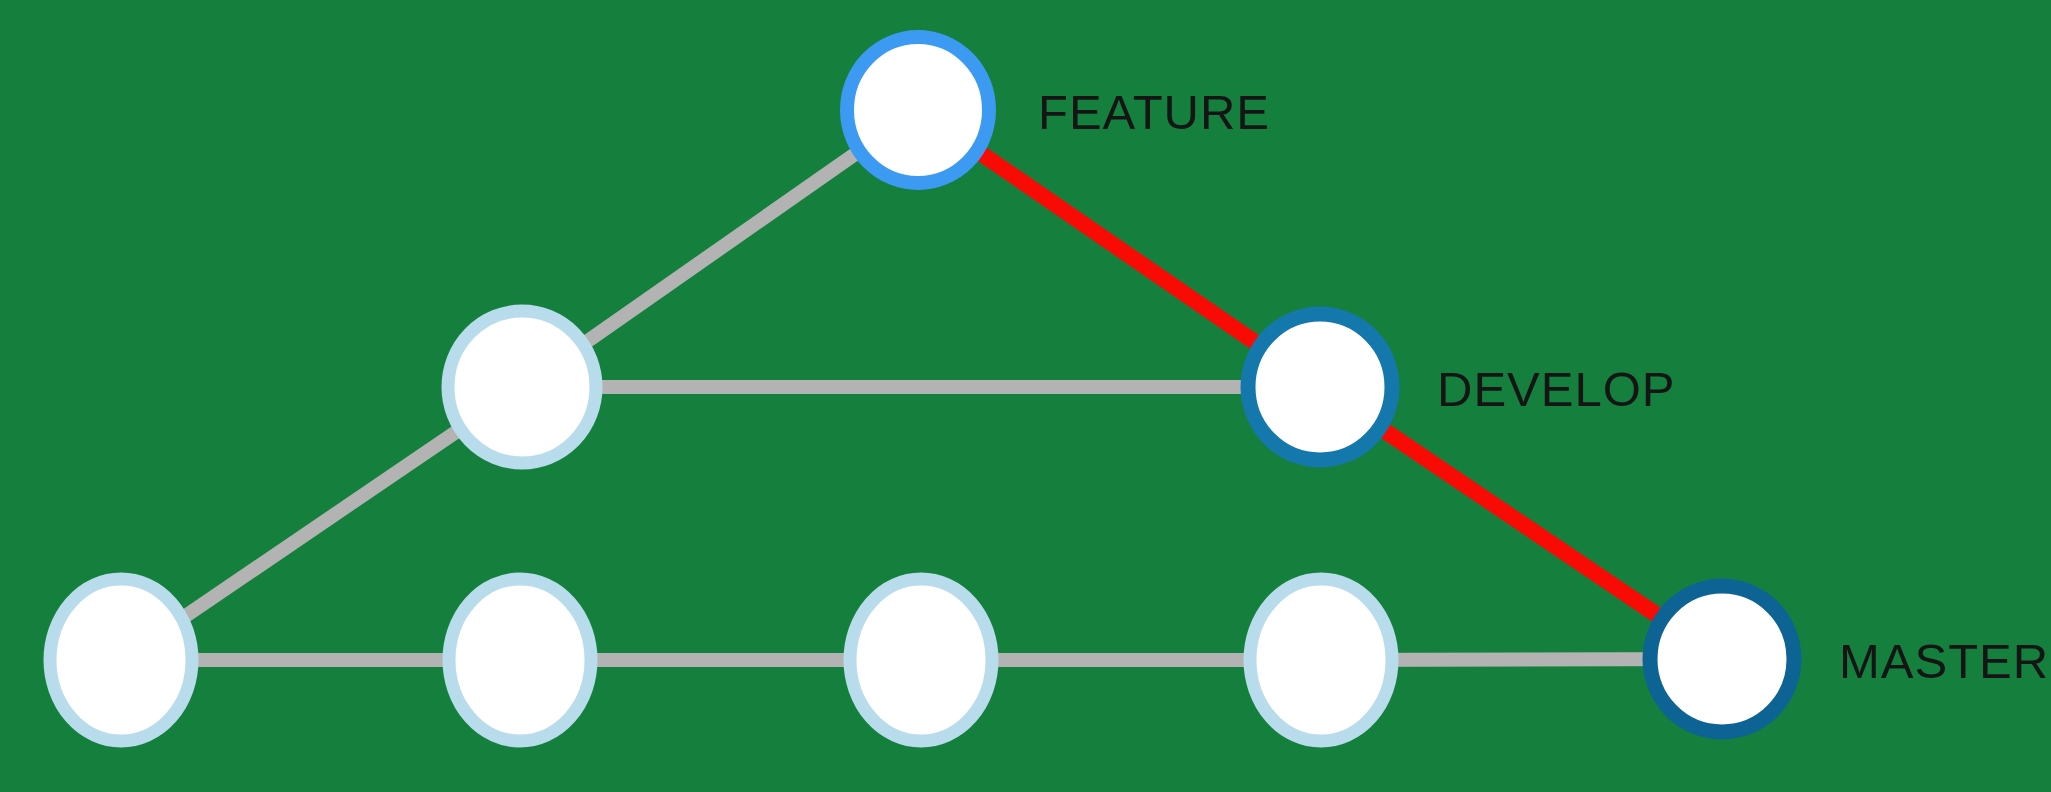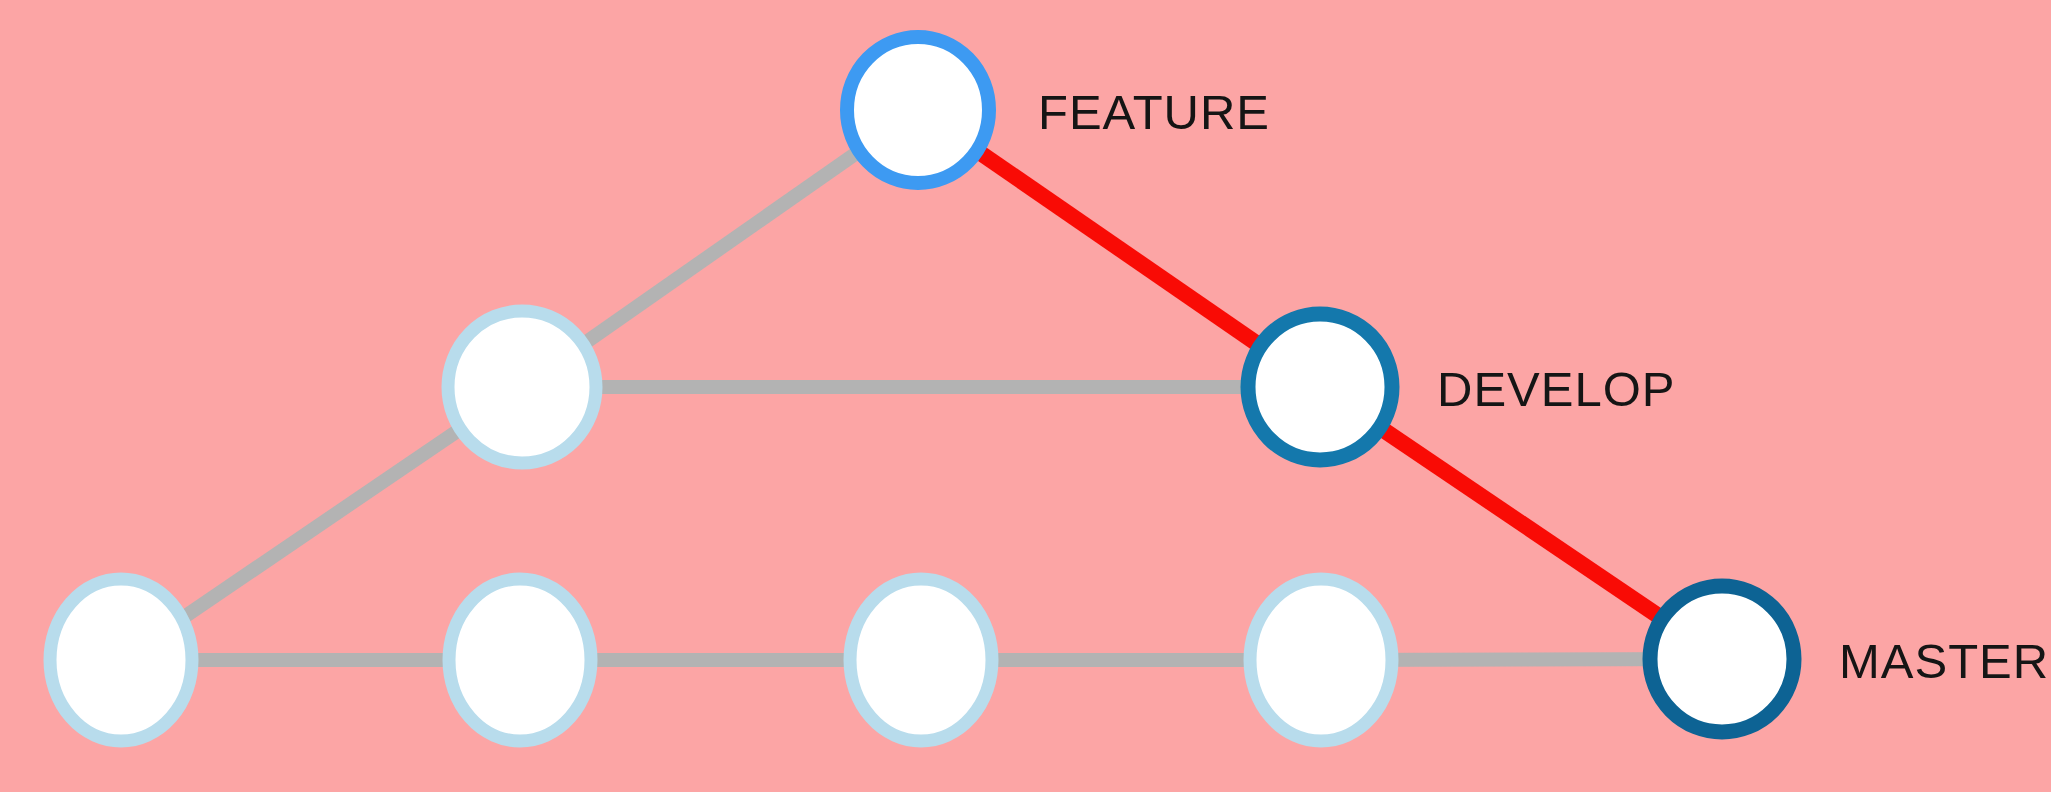--- a/index.html
+++ b/index.html
@@ -7,21 +7,21 @@
     padding: 0;
     background: #ffffff;
     width: 2051px;
     height: 792px;
     overflow: hidden;
   }
   .diagram-stage {
     position: relative;
     width: 2051px;
     height: 792px;
-    background: #fca5a5;
+    background: #15803d;
   }
   svg {
     display: block;
   }
   .branch-label {
     font-family: "Liberation Sans", "DejaVu Sans", sans-serif;
     font-weight: 300;
     letter-spacing: 1px;
   }
 </style>

